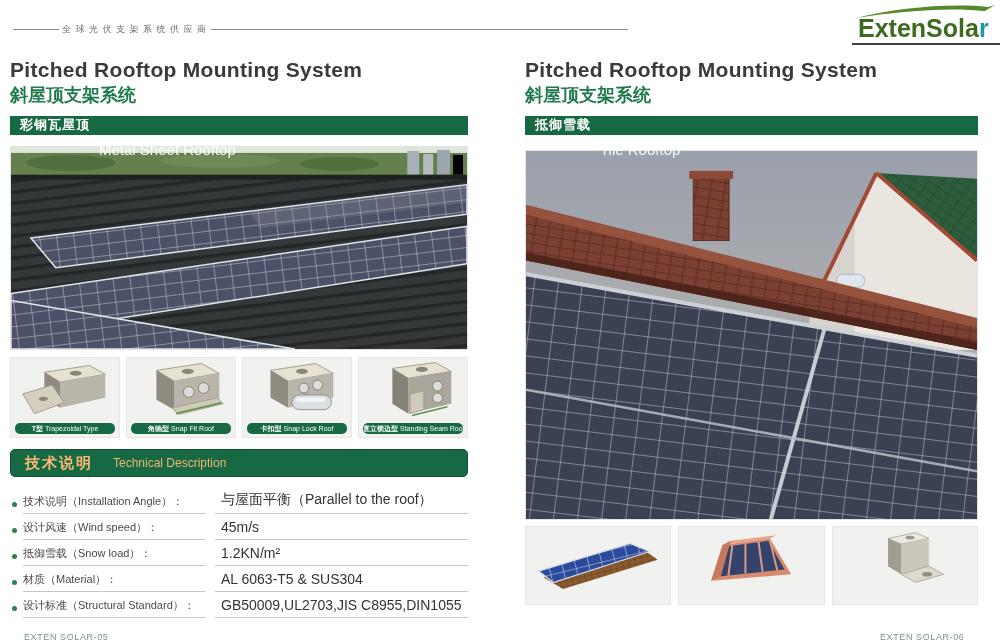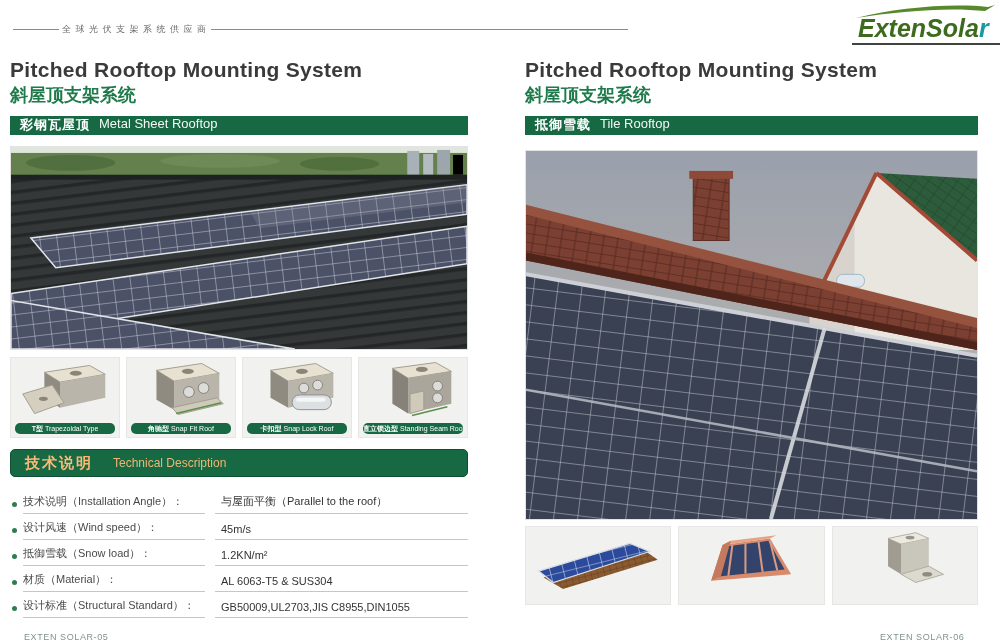--- a/index.html
+++ b/index.html
@@ -6,34 +6,34 @@
   body { background:#888; font-family:"Liberation Sans", sans-serif; }
   .page { position:relative; width:1000px; height:641px; background:#fff; overflow:hidden; margin:0 auto;padding-left:25px; }
 
   
   .rule { position:absolute; height:1px; background:#8a8a8a; }
   .rule-l { left:13px; top:29px; width:46px; }
   .rule-r { left:211px; top:29px; width:417px; }
   .tagline { position:absolute; left:62px; top:23px; font-size:9px; color:#6a6a6a; letter-spacing:4.5px; white-space:nowrap; }
   .logo { position:absolute; left:852px; top:2px; width:148px; height:44px; }
   .logo-swoosh { position:absolute; left:2px; top:0; }
-  .logo-text { position:absolute; left:6px; top:12px; font-size:25px; font-weight:bold; font-style:italic; color:#3d6b1e; letter-spacing:0; white-space:nowrap; }
+  .logo-text { position:absolute; left:6px; top:12px; font-size:25px; font-weight:bold; color:#3d6b1e; letter-spacing:0; white-space:nowrap; }
   .logo-text .accent { color:#179aa0; }
   .logo-underline { position:absolute; left:0; top:41px; width:148px; height:2px; background:#3f4440; }
 
   
   .col { position:absolute; top:58px; }
   .col-left { left:10px; width:458px; }
   .col-right { left:525px; width:453px; }
   .title-en { font-size:21px; font-weight:bold; color:#3a3a3a; letter-spacing:.3px; line-height:24px; }
   .title-zh { font-size:18px; font-weight:bold; color:#1e7a4a; line-height:22px; margin-top:2px; }
 
   .banner { margin-top:10px; height:19px; background:#176943; color:#fff; display:flex; padding-left:10px; }
   .banner b { font-size:13px; letter-spacing:1px; }
-  .banner span { font-size:13px; margin-left:9px; opacity:.95; }
+  .banner span { font-size:15px; margin-left:9px; opacity:.95;margin-top:25px; }
 
   .photo { display:block; border:1px solid #e3e3e3; background:#ccc; }
   .photo-left { margin-top:11px; width:458px; height:204px; }
   .photo-right { margin-top:15px; width:453px; height:370px; }
   .photo svg { display:block; width:100%; height:100%; }
 
   .thumbs { display:flex; }
   .thumbs-4 { margin-top:7px; height:81px; gap:6px; }
   .thumbs-3 { margin-top:6px; height:79px; gap:7px; }
   .thumb { position:relative; flex:1; background:#f1f1ef; border:1px solid #e6e6e4; }
@@ -44,21 +44,21 @@
 
   .tech-banner { margin-top:11px; height:28px; background:#176943; border:1px solid #0e4f31; border-radius:5px; color:#fdba74; display:flex; align-items:center; padding-left:14px; }
   .tech-banner b { font-size:15px; letter-spacing:2px; }
   .tech-banner span { font-size:12px; margin-left:20px; opacity:.95; }
 
   .specs { margin-top:11px; list-style:none; }
   .spec-row { display:flex; align-items:flex-end; height:26px; }
   .bullet { width:5px; height:5px; border-radius:50%; background:#2e7d4f; margin:0 6px 7px 2px; flex:none; }
   .spec-label { width:182px; font-size:11px; color:#4a4a4a; border-bottom:1px solid #c6c6c6; padding-bottom:4px; white-space:nowrap; overflow:hidden; }
   .spec-gap { width:10px; }
-  .spec-value { flex:1; font-size:11px; color:#333; border-bottom:1px solid #c6c6c6; padding:0 0 4px 6px; white-space:nowrap; overflow:hidden; }
+  .spec-value { flex:1; font-size:14px; color:#333; border-bottom:1px solid #c6c6c6; padding:0 0 4px 6px; white-space:nowrap; overflow:hidden; }
 
   .footer { position:absolute; top:632px; font-size:9px; color:#7e938f; letter-spacing:.6px; white-space:nowrap; }
   .footer-left { left:24px; }
   .footer-right { left:880px; }
 </style>
 </head>
 <body>
 
 <div class="page">
 

